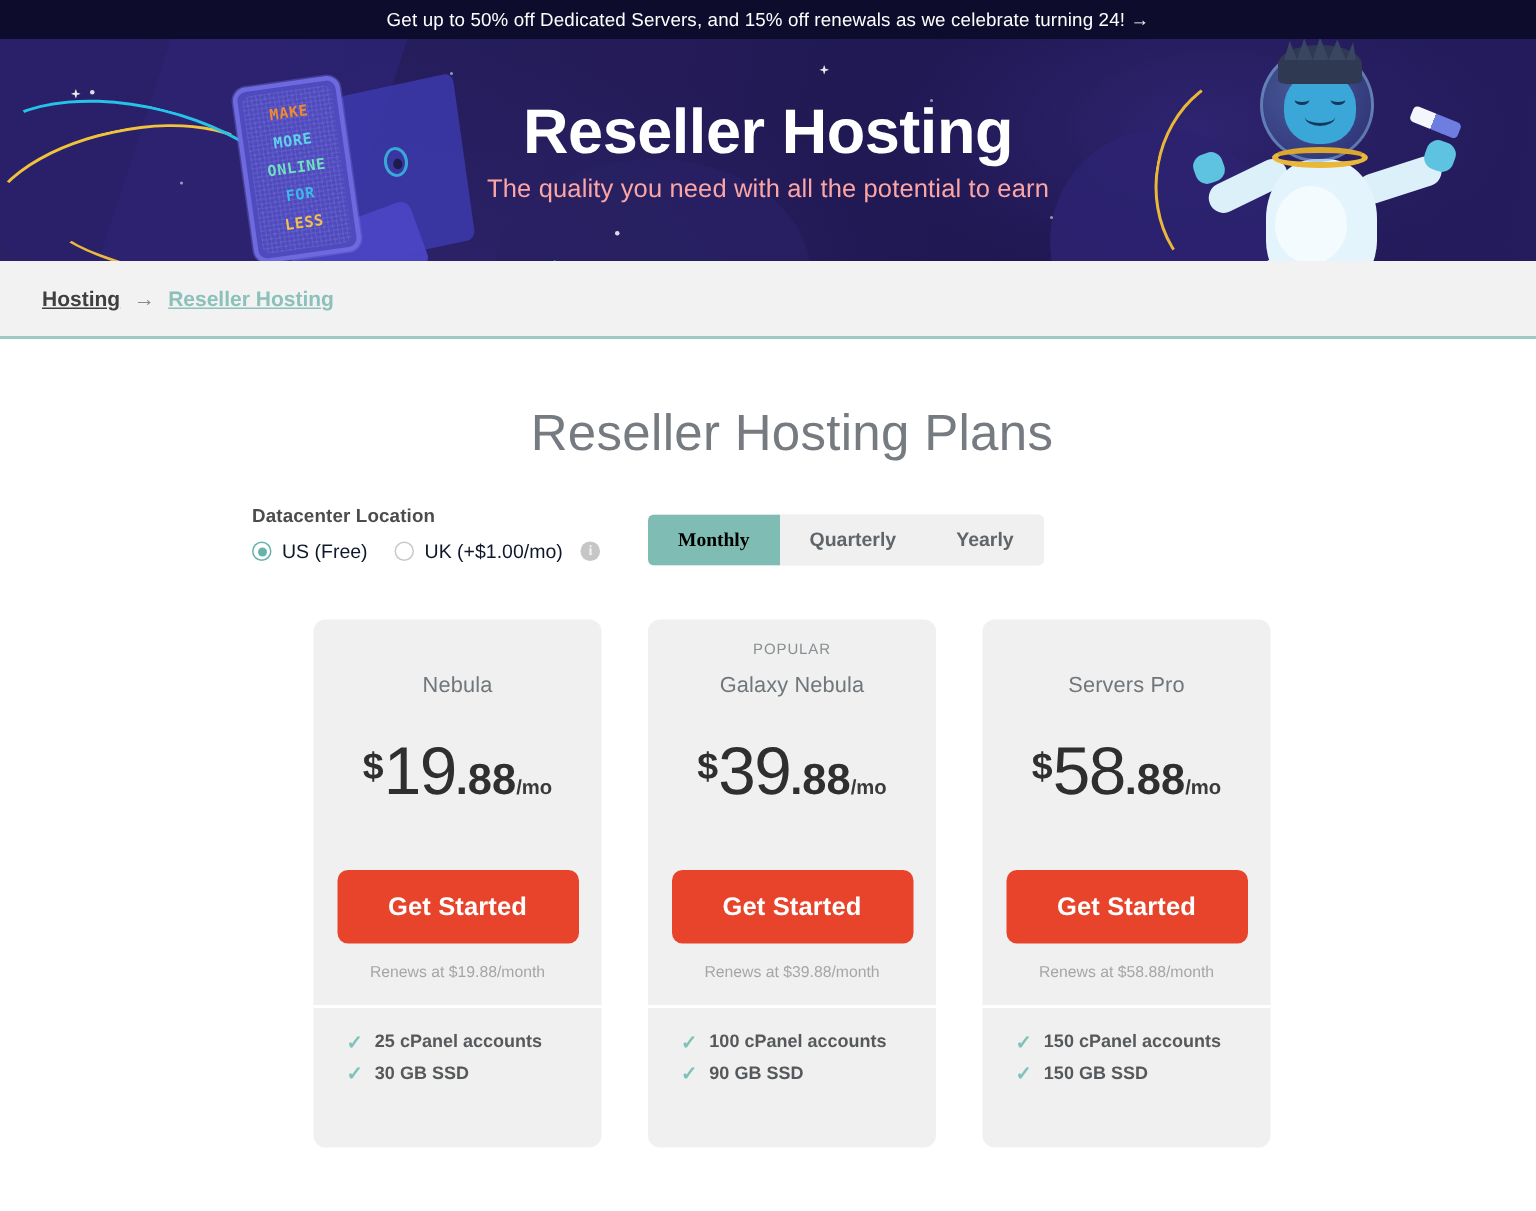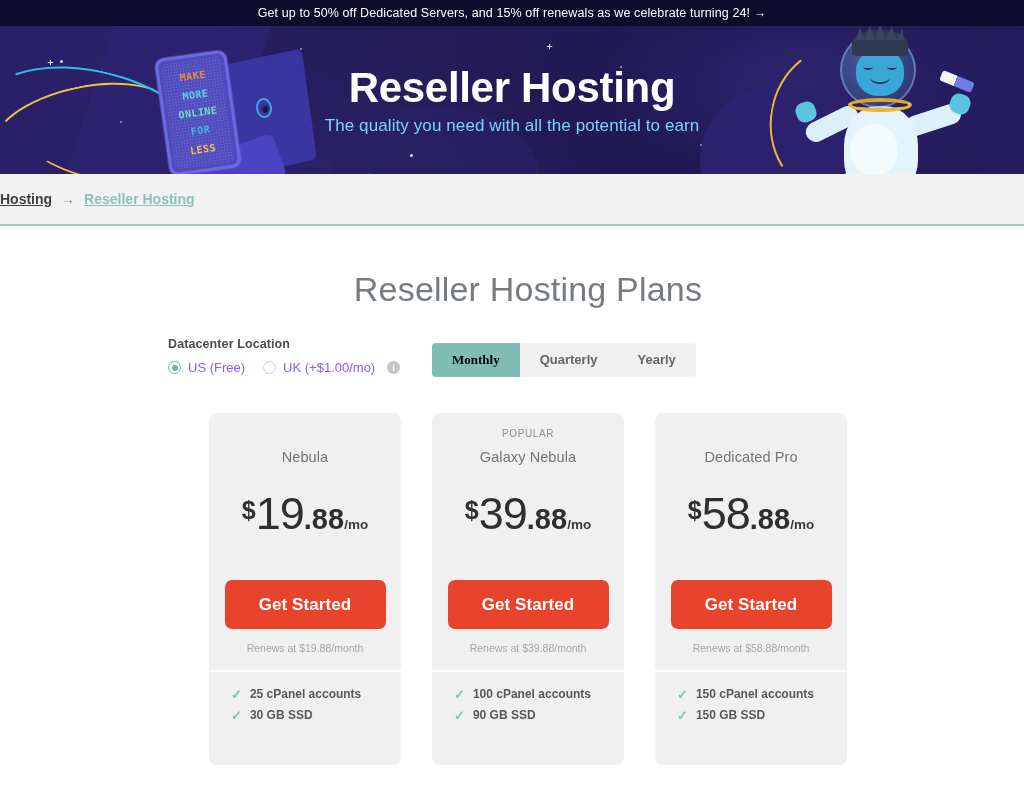--- a/index.html
+++ b/index.html
@@ -253,33 +253,33 @@
     z-index: 3;
   }
   .hero-title {
     color: #ffffff;
     font-size: 42px;
     font-weight: bold;
     letter-spacing: -0.3px;
     line-height: 1.05;
   }
   .hero-sub {
-    color: #7dd3fc;
+    color: #fca5a5;
     font-size: 17px;
     margin-top: 6px;
     letter-spacing: .1px;
   }
 
   
   .breadcrumb-bar {
     height: 52px;
     background: #f2f2f2;
     border-bottom: 2px solid #9fc9c4;
     display: flex; align-items: center;
-    padding-left: 0;
+    padding-left: 28px;
   }
   .crumb-root { color: #3f3f3f; font-size: 14px; font-weight: bold; }
   .crumb-arrow { color: #8a8a8a; font-size: 14px; margin: 0 9px; }
   .crumb-current { color: #8cc0bb; font-size: 14px; font-weight: bold; }
 
   
   .main { padding-top: 44px; padding-left: 32px; }
   .page-title {
     text-align: center;
     color: #757b80;
@@ -303,21 +303,21 @@
   .radio {
     width: 13px; height: 13px; border-radius: 50%;
     border: 1.6px solid #c9c9c9; background: #fff;
     display: inline-block; position: relative;
   }
   .radio.checked { border-color: #67b3ac; }
   .radio.checked::after {
     content:""; position: absolute; left: 2.5px; top: 2.5px;
     width: 6px; height: 6px; border-radius: 50%; background: #67b3ac;
   }
-  .radio-text { color: #8b5cf6; font-size: 13px; }
+  .radio-text { color: #0f172a; font-size: 13px; }
   .info-icon {
     width: 13px; height: 13px; border-radius: 50%;
     background: #c6c6c6; color: #f4f4f4;
     font-size: 9.5px; font-weight: bold;
     display: inline-flex; align-items: center; justify-content: center;
     margin-left: 5px; cursor: pointer;
     font-family: "Liberation Serif", serif;
   }
 
   .billing-tabs {
@@ -562,21 +562,21 @@
         </div>
         <div class="feat">
           <span class="check">✓</span>
           <span>90 GB SSD</span>
         </div>
       </div>
     </div>
 
     <div class="card">
       <div class="popular-spacer"></div>
-      <div class="plan-name">Dedicated Pro</div>
+      <div class="plan-name">Servers Pro</div>
       <div class="price-row">
         <span class="cur">$</span>
         <span class="whole">58</span>
         <span class="cents">.88</span>
         <span class="per">/mo</span>
       </div>
       <button class="cta">Get Started</button>
       <div class="renew">Renews at $58.88/month</div>
       <div class="feat-divider"></div>
       <div class="features">

